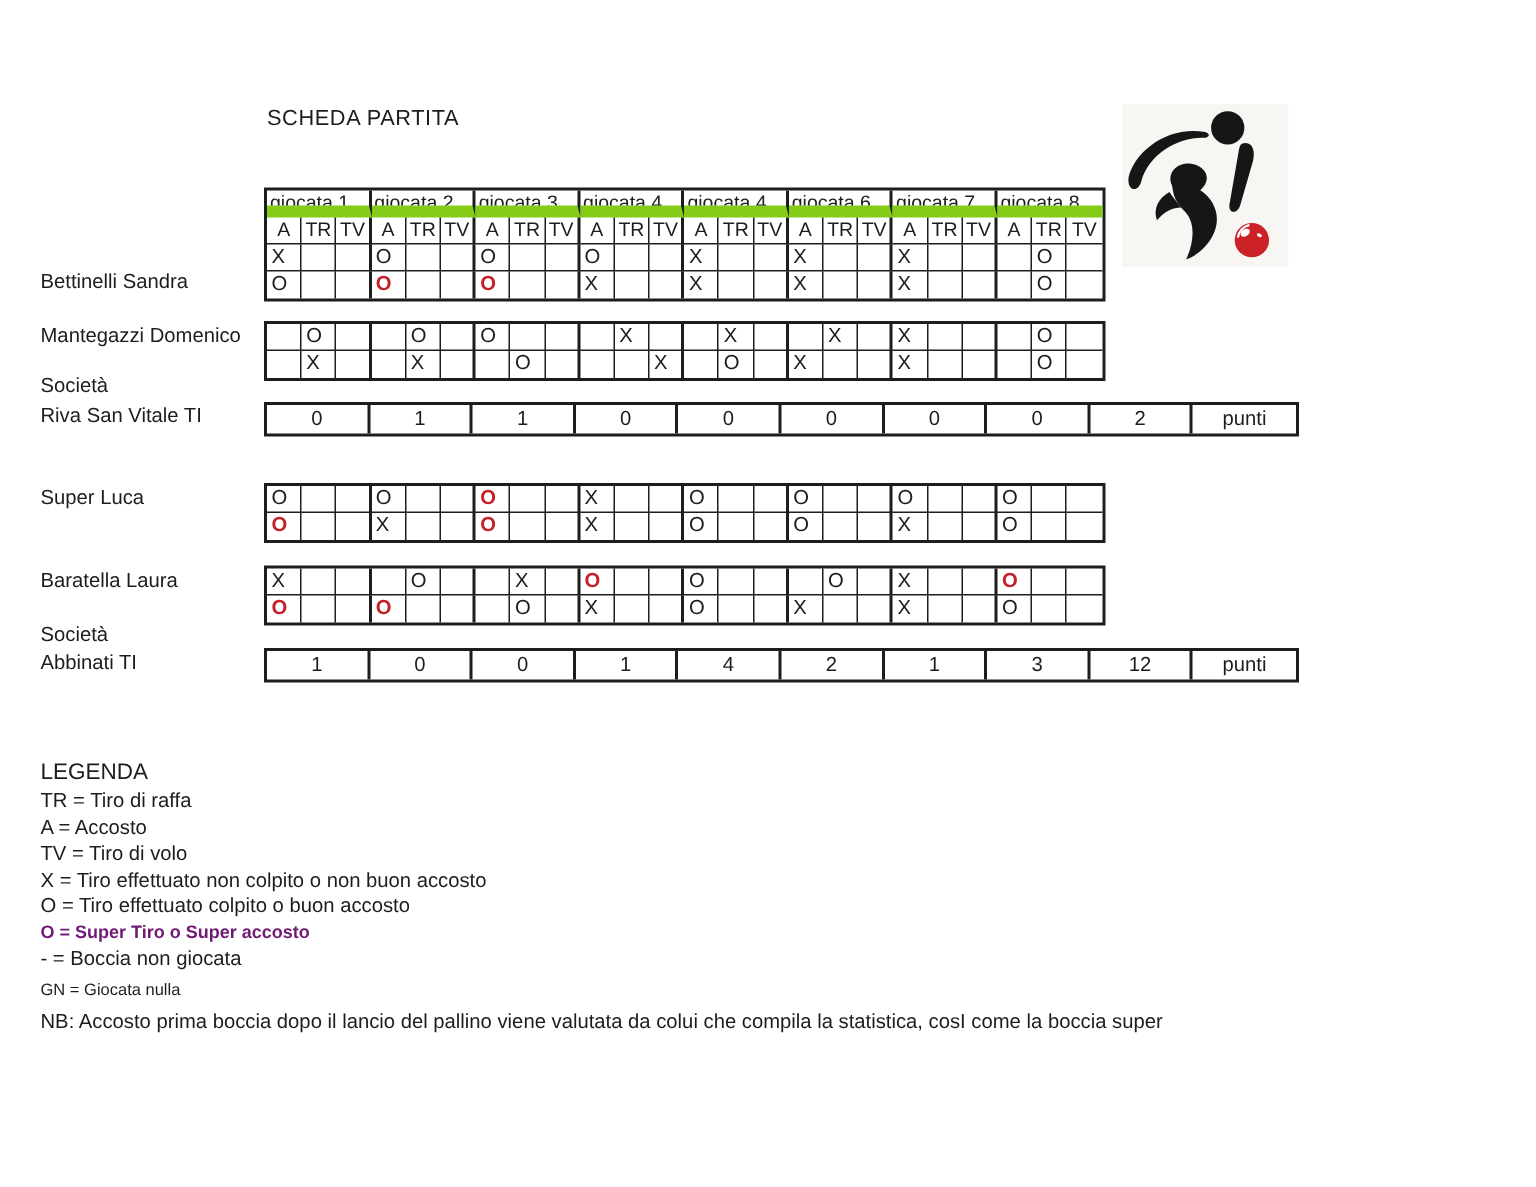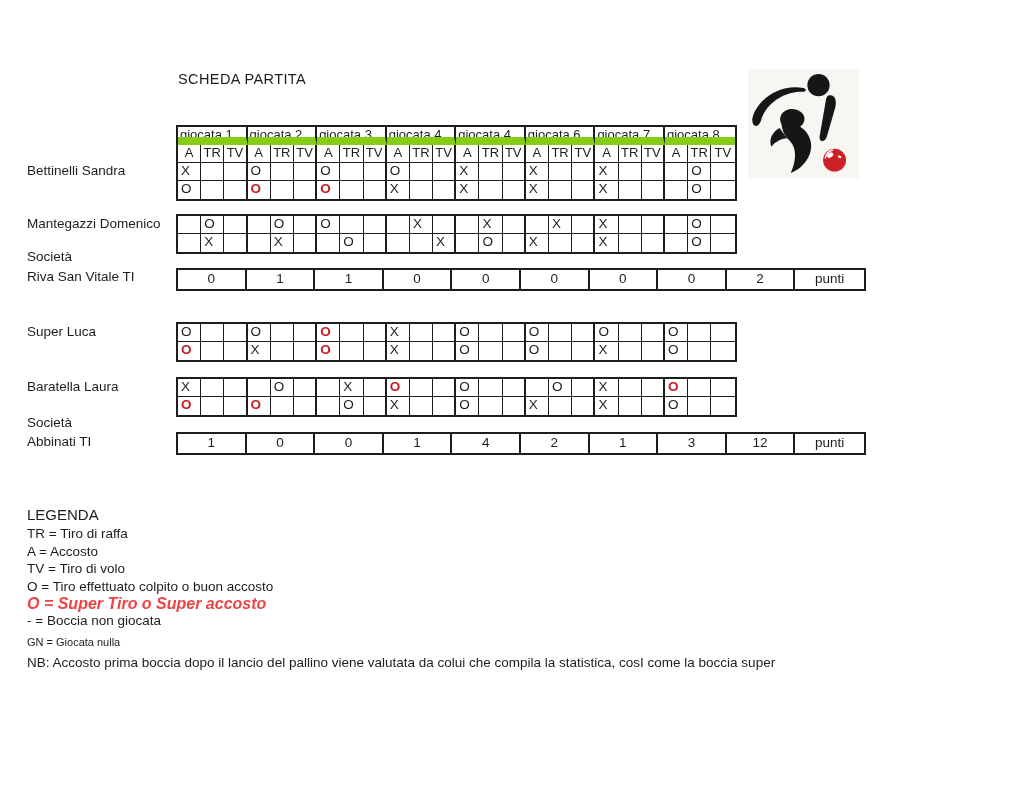--- a/index.html
+++ b/index.html
@@ -33,21 +33,21 @@
     position:absolute; left:176px; display:grid;
     grid-template-columns:repeat(10, 68.6px); grid-auto-rows:19px;
     border:2px solid #1d1d1b; background:#fff; width:max-content;
   }
   .pcell { border-right:2px solid #1d1d1b; text-align:center; font-size:13.5px; line-height:17px; }
 
   
   .legend  { position:absolute; left:27px; top:505px; width:920px; }
   .lg-title{ font-size:15px; line-height:20px; }
   .lg-line { font-size:13.5px; line-height:17.6px; }
-  .lg-super{ font-size:16px; line-height:17px; font-weight:bold; color:#ef4444;font-style:italic; }
+  .lg-super{ font-size:12px; line-height:17px; font-weight:bold; color:#701a75; }
   .lg-gn   { font-size:11px; line-height:21px; padding-top:2px; }
   .lg-nb   { font-size:13.5px; line-height:19px; }
 
   
   .logo { position:absolute; left:748px; top:69px; width:111px; height:109px; }
   .logo svg { display:block; width:100%; height:100%; }
 </style>
 </head>
 <body>
 
@@ -63,21 +63,21 @@
       <path d="M72 24 C78 22 80.5 28 78.5 35 L71 61 C69 67 63 66 64.8 59 L70 29 C70.5 26 71 24.6 72 24 Z" fill="#161616"></path>
       <path d="M30 49 C26 41 35 33 45 37 C52 40 53 47 47 52 C55 57 59.5 67 55.5 77 C52.5 85 45 91.5 38.5 93.5 C43 84 44.5 72 38 65 C31 58 31 54 30 49 Z" fill="#161616"></path>
       <path d="M28.5 53 C22 56.5 18.5 63 21 70 C25 65 30.5 62.3 35.5 62.3 C32.5 58.6 30.3 55.6 28.5 53 Z" fill="#161616"></path>
       <circle cx="78" cy="82" r="10.3" fill="#cc2127"></circle>
       <path d="M69.6 80.5 A9.3 9.3 0 0 1 76.5 72.8" stroke="#ffffff" stroke-width="1.4" fill="none"></path>
       <ellipse cx="74" cy="77.5" rx="3" ry="2.1" fill="#ffffff" transform="rotate(-35 74 77.5)"></ellipse>
       <ellipse cx="82.5" cy="79" rx="1.6" ry="1" fill="#ffffff" transform="rotate(25 82.5 79)"></ellipse>
     </svg>
   </div>
 
-  <div class="plabel" style="top:163px">Bettinelli Sandra</div>
+  <div class="plabel" style="top:180px">Bettinelli Sandra</div>
   <div class="plabel" style="top:216px">Mantegazzi Domenico</div>
   <div class="plabel" style="top:249px">Società</div>
   <div class="plabel" style="top:269px">Riva San Vitale TI</div>
   <div class="plabel" style="top:324px">Super Luca</div>
   <div class="plabel" style="top:379px">Baratella Laura</div>
   <div class="plabel" style="top:415px">Società</div>
   <div class="plabel" style="top:434px">Abbinati TI</div>
 
   <div class="marks-grid" style="top:125px">
       <div class="hcell">giocata 1</div>
@@ -334,20 +334,21 @@
       <div class="pcell">3</div>
       <div class="pcell">12</div>
       <div class="pcell cend">punti</div>
     </div>
 
   <div class="legend">
     <div class="lg-title">LEGENDA</div>
     <div class="lg-line">TR = Tiro di raffa</div>
     <div class="lg-line">A = Accosto</div>
     <div class="lg-line">TV = Tiro di volo</div>
+    <div class="lg-line">X = Tiro effettuato non colpito o non buon accosto</div>
     <div class="lg-line">O = Tiro effettuato colpito o buon accosto</div>
     <div class="lg-super">O = Super Tiro o Super accosto</div>
     <div class="lg-line">- = Boccia non giocata</div>
     <div class="lg-gn">GN = Giocata nulla</div>
     <div class="lg-nb">NB: Accosto prima boccia dopo il lancio del pallino viene valutata da colui che compila la statistica, cosI come la boccia super</div>
   </div>
 
 </div>
 
 </body></html>

